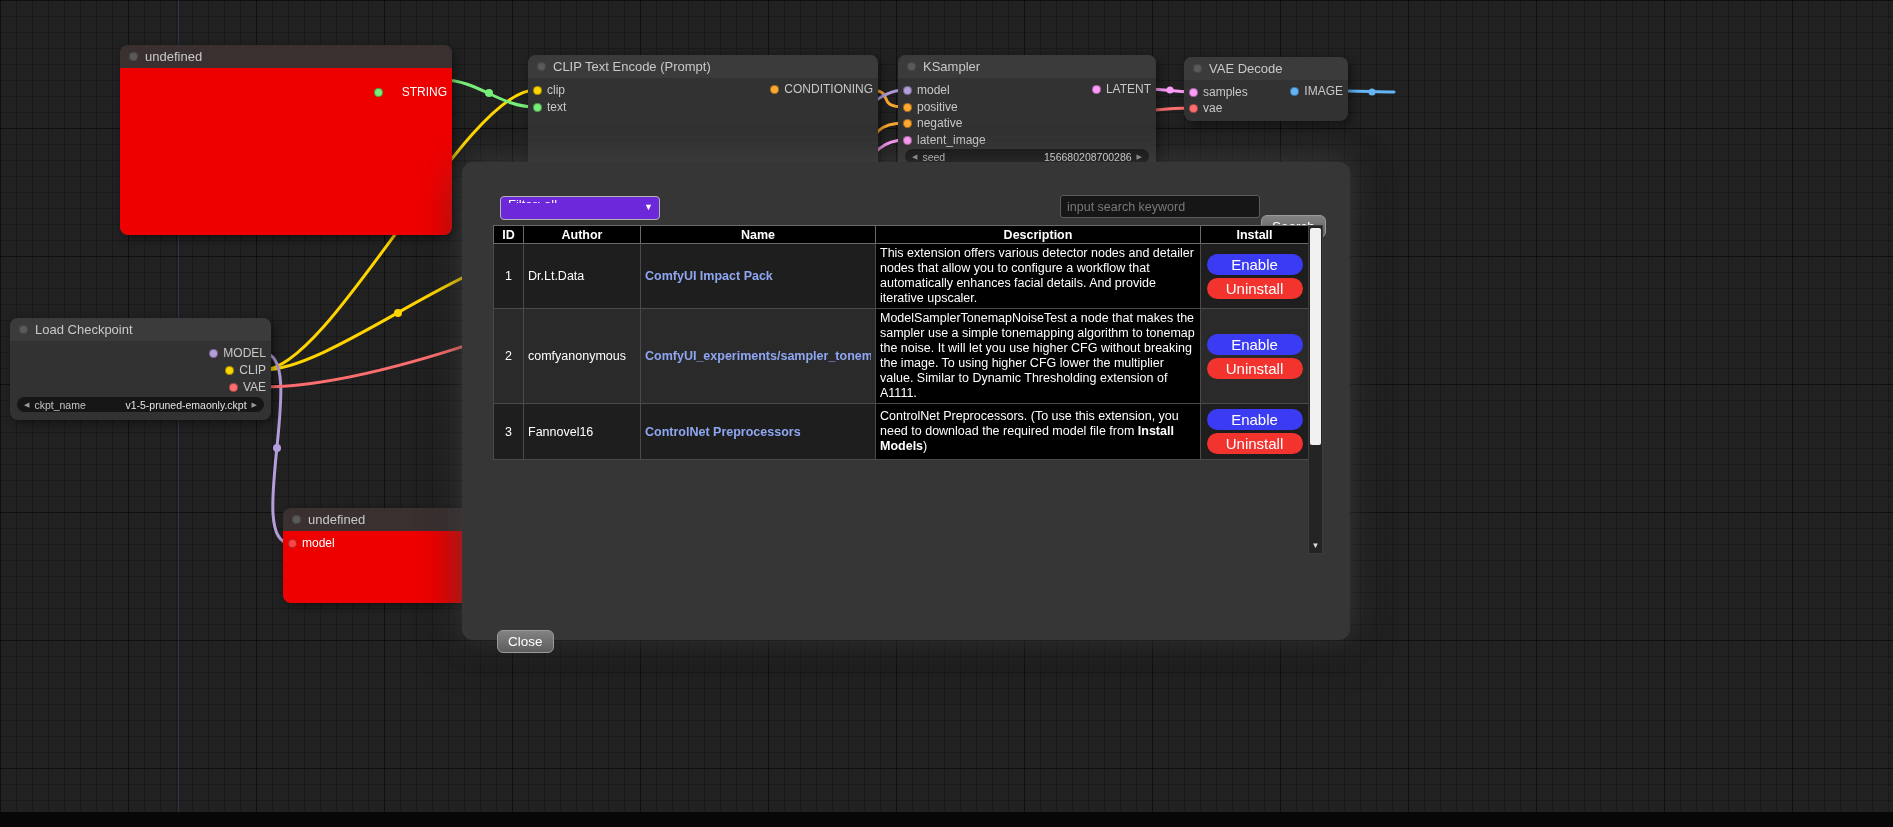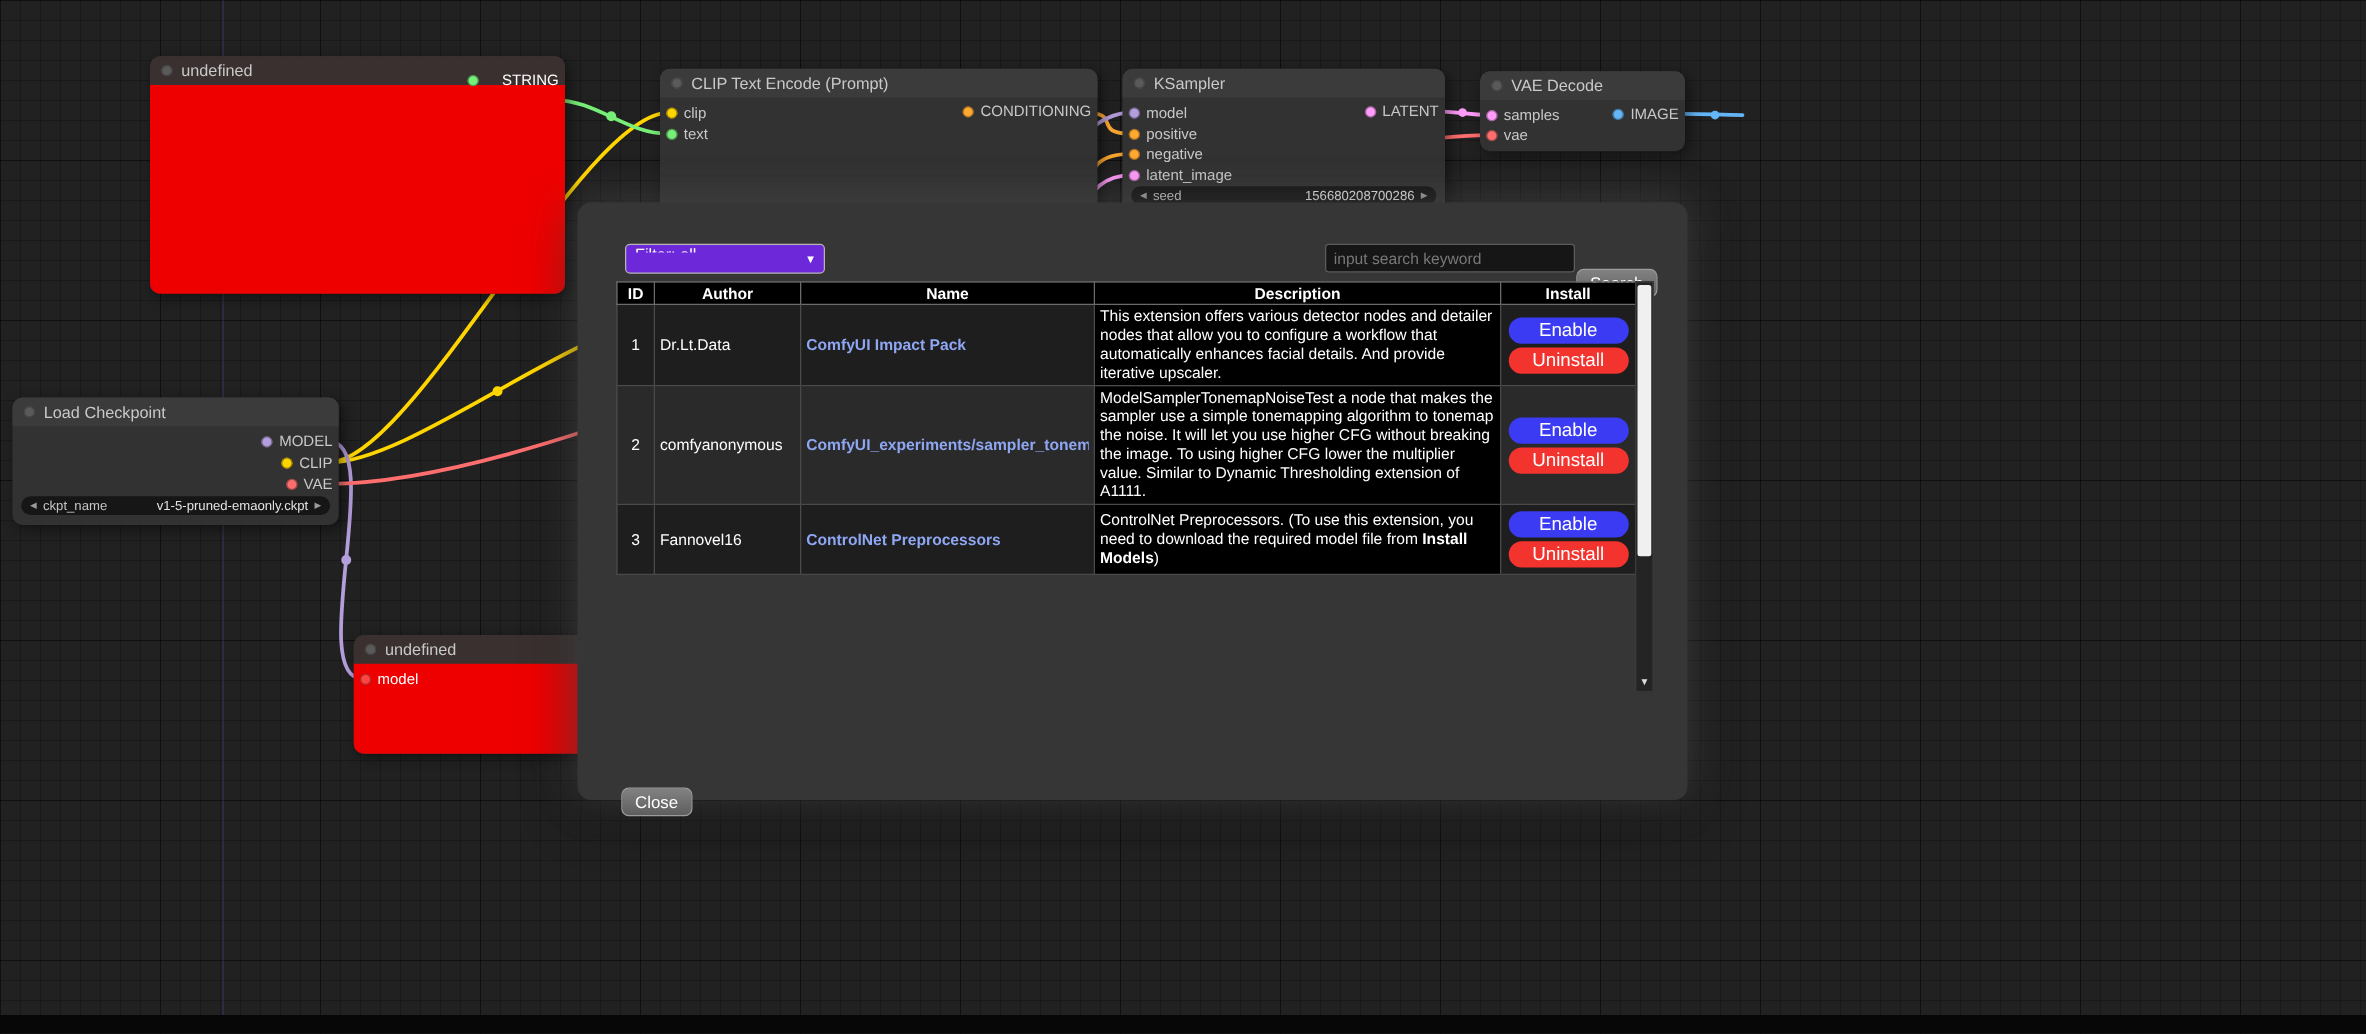--- a/index.html
+++ b/index.html
@@ -93,21 +93,21 @@
     <circle cx="1170" cy="90" r="3.5" style="fill: rgb(255, 156, 249);"></circle>
     <circle cx="1372" cy="92" r="3.5" style="fill: rgb(100, 181, 246);"></circle>
   </svg>
 
   <div class="node" style="left:120px;top:45px;width:332px;height:190px;">
     <div class="node-title error">
       <span class="collapse-dot"></span>
       <span>undefined</span>
     </div>
     <div class="node-body" style="background: rgb(238, 0, 0);"></div>
-    <div class="slot out" style="top:19px;gap:19px;">
+    <div class="slot out" style="top:47px;gap:19px;">
       <span class="slot-label light">STRING</span>
       <span class="dot" style="background: rgb(119, 238, 119);"></span>
     </div>
   </div>
 
   <div class="node" style="left:528px;top:55px;width:350px;height:230px;">
     <div class="node-title">
       <span class="collapse-dot"></span>
       <span>CLIP Text Encode (Prompt)</span>
     </div>

